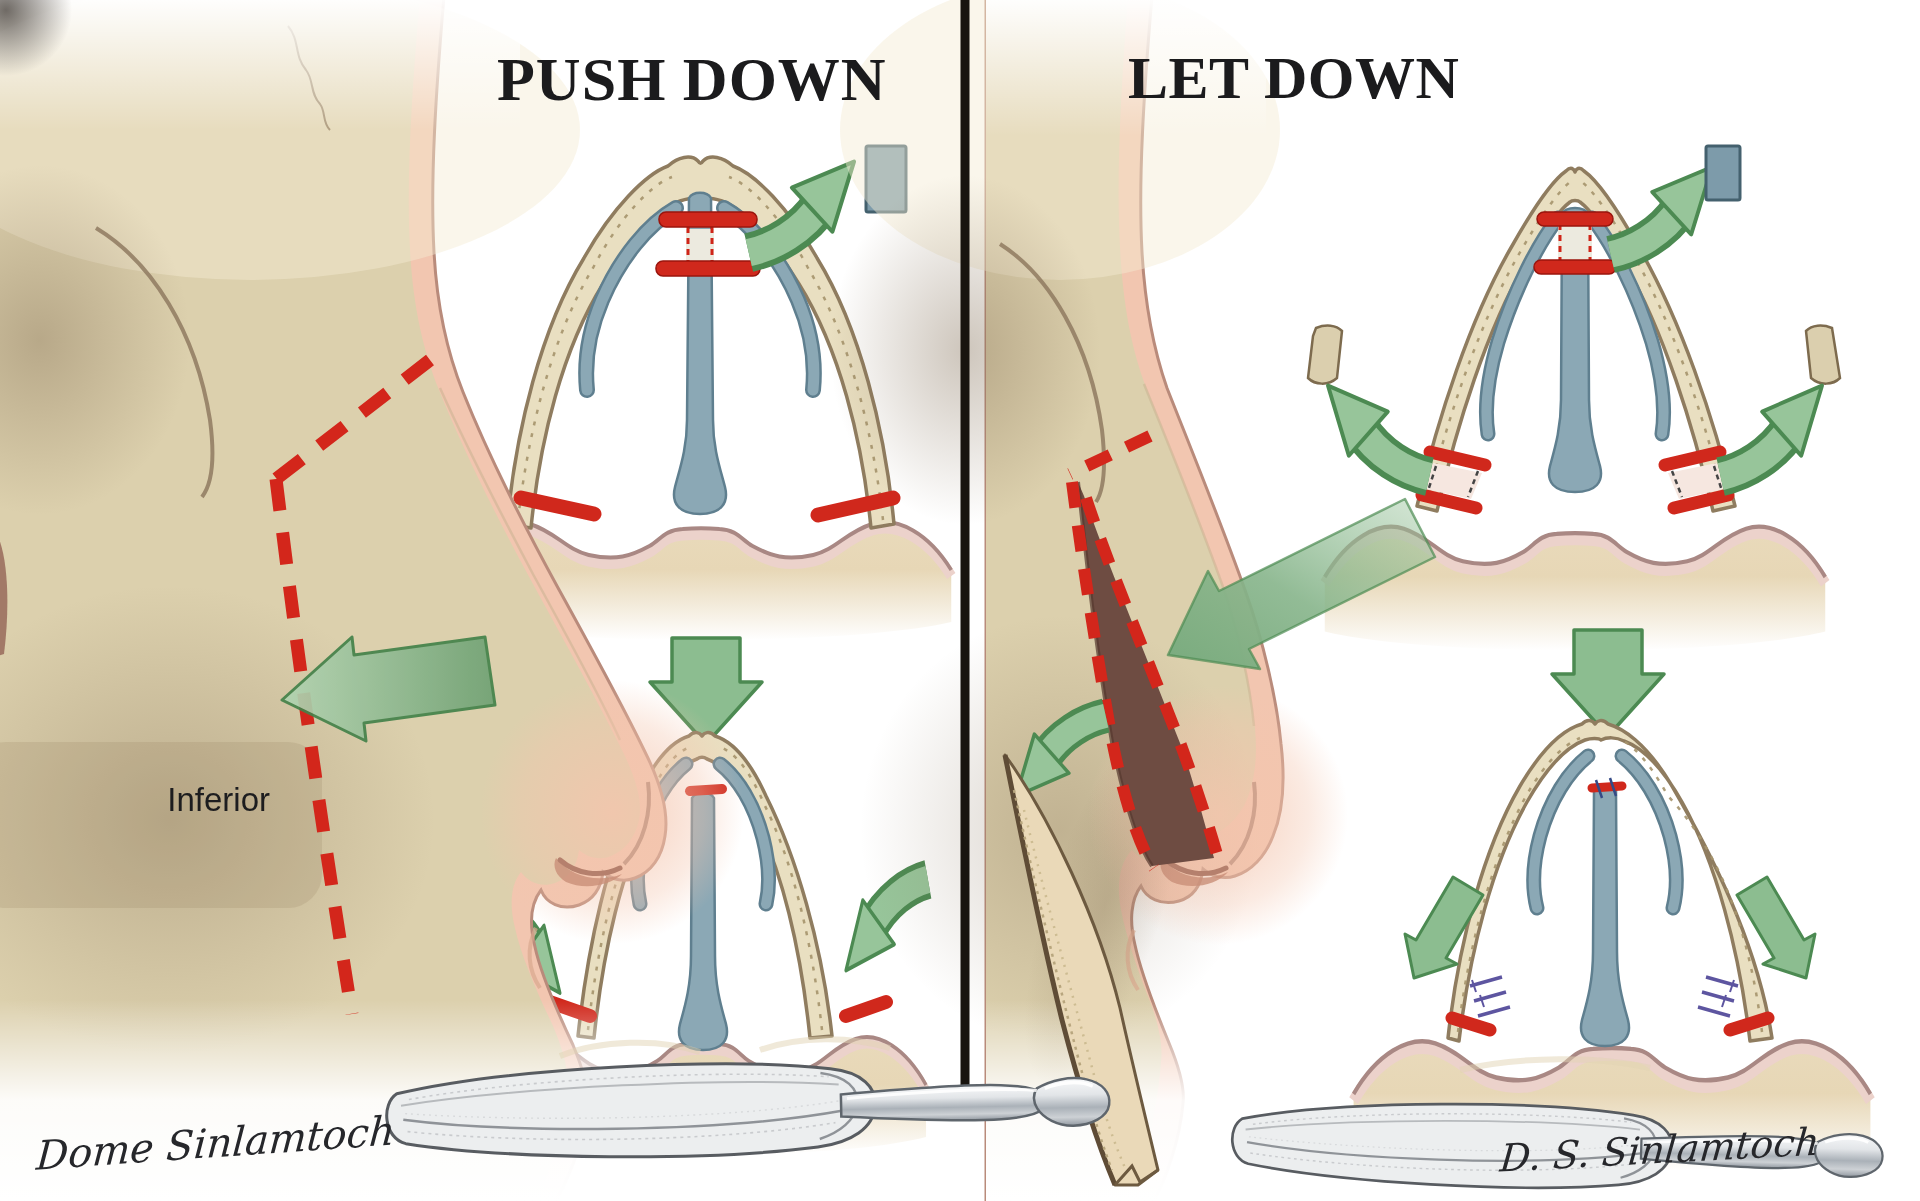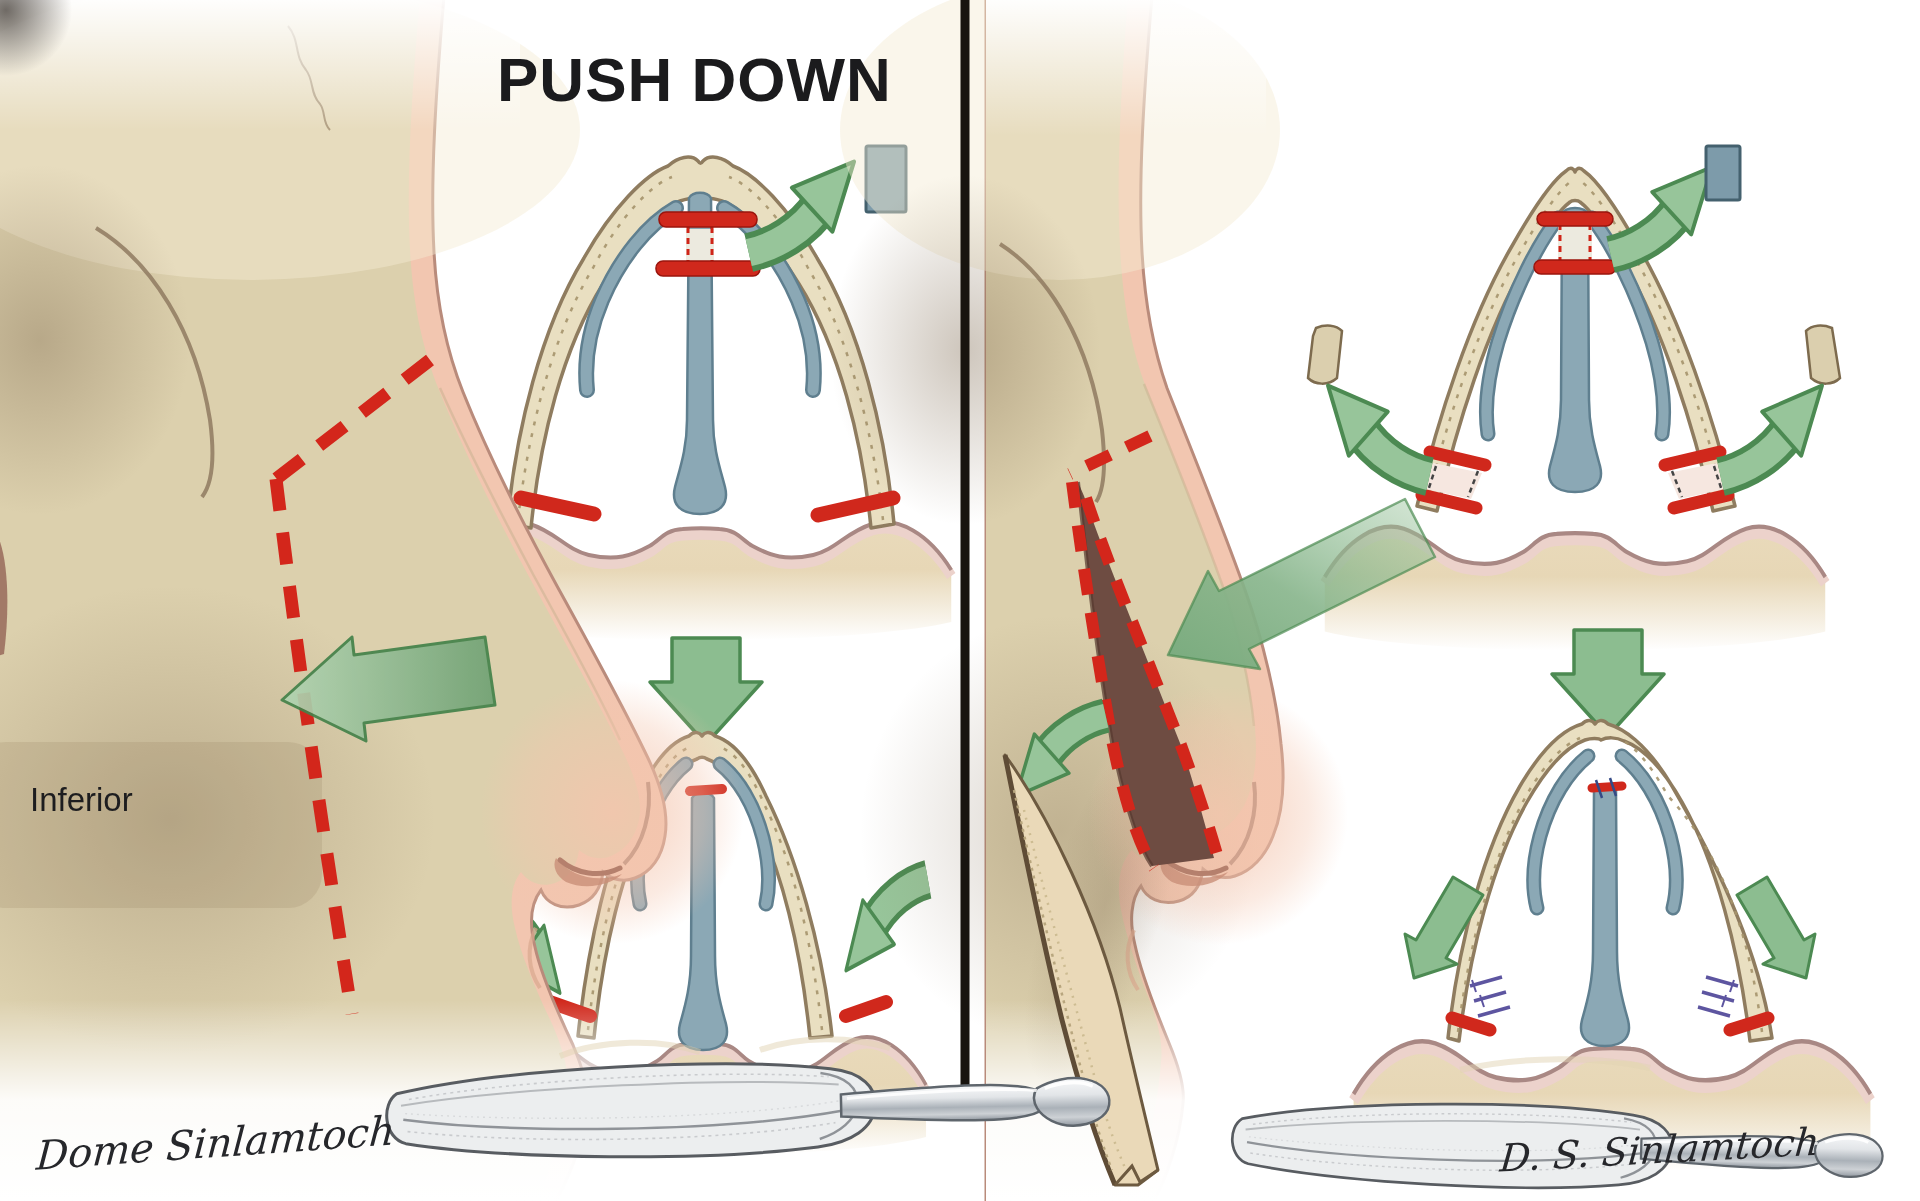--- a/index.html
+++ b/index.html
@@ -1,25 +1,25 @@
 <!DOCTYPE html>
 <html><head>
 <meta charset="utf-8">
 <style>
   html,body{margin:0;padding:0;background:#e8e8e8;}
   .canvas{
     position:relative;width:1920px;height:1201px;background:#ffffff;
     overflow:hidden;font-family:"Liberation Sans",sans-serif;
   }
   .canvas svg{position:absolute;left:0;top:0;}
-  .title{position:absolute;top:44px;color:#1b1b1d;white-space:nowrap;}
+  .title{position:absolute;top:44px;color:#1b1b1d;white-space:nowrap;font-family:Liberation Serif, serif;}
   .title-left{left:497px;font-size:62px;font-weight:600;letter-spacing:1px;}
   .title-right{left:1128px;font-size:60px;font-weight:800;letter-spacing:0.5px;}
   .anatomy-label{
-    position:absolute;left:30px;top:778px;width:240px;text-align:left;
+    position:absolute;left:30px;top:778px;width:240px;text-align:right;
     font-size:33px;line-height:1.32;color:#1d1d1f;font-weight:400;
   }
   .signature{
     position:absolute;color:#26272b;font-family:"DejaVu Serif",serif;
     font-style:italic;white-space:nowrap;
   }
   .signature-left{left:36px;top:1120px;font-size:40px;transform:rotate(-4deg) skewX(-8deg);}
   .signature-right{left:1500px;top:1128px;font-size:38px;transform:rotate(-3deg) skewX(-8deg);}
 </style>
 </head>
@@ -272,20 +272,21 @@
 <path d="M 760,1050 C 800,1036 850,1036 890,1048" stroke="#e2d4b4" stroke-width="6" fill="none" opacity="0.5"></path>
 <path d="M 1460,1070 C 1520,1056 1600,1056 1650,1068" stroke="#e2d4b4" stroke-width="6" fill="none" opacity="0.5"></path>
 
 <rect x="960.5" y="0" width="9" height="1094" fill="#18140f"></rect>
 
 <use href="#rasp" transform="translate(388,1058) rotate(-1.2)"></use>
 <use href="#rasp" transform="translate(1236,1086) rotate(1.6) scale(0.9)"></use>
 </svg>
 
 <div class="title title-left">PUSH DOWN</div>
+<div class="title title-right">LET DOWN</div>
 
 <div class="anatomy-label">
   <div>Inferior</div>
 </div>
 
 <div class="signature signature-left">Dome Sinlamtoch</div>
 <div class="signature signature-right">D. S. Sinlamtoch</div>
 
 </div>
 

